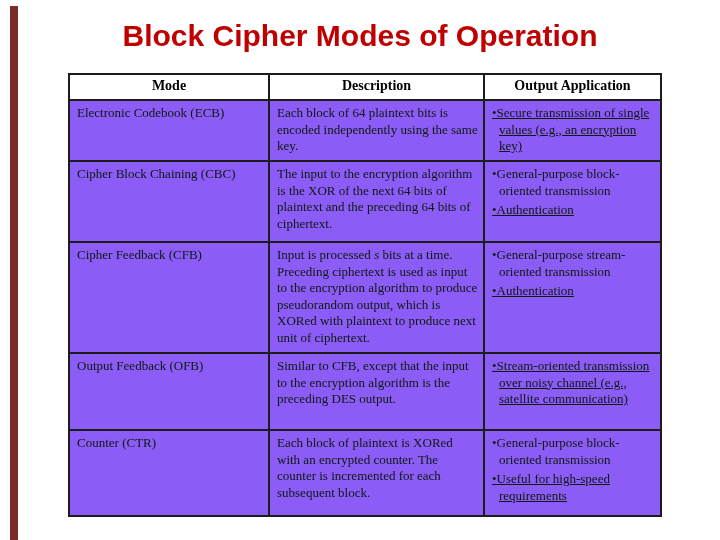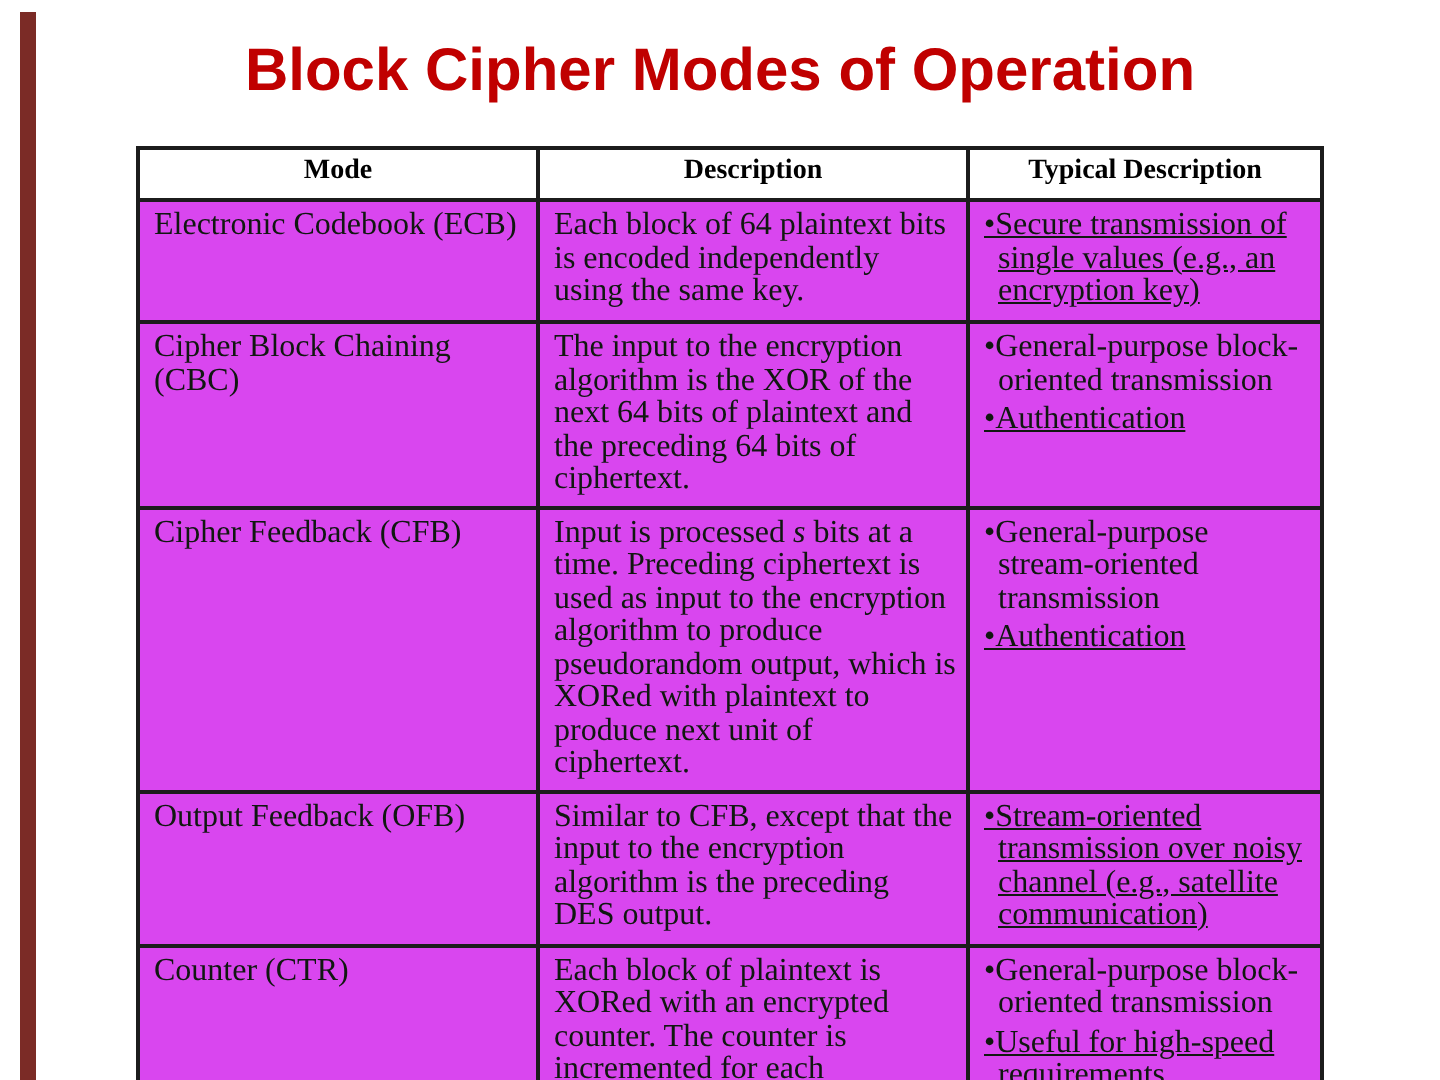--- a/index.html
+++ b/index.html
@@ -59,23 +59,23 @@
   }
   .modes-table th {
     background: #ffffff;
     color: #000000;
     font-weight: bold;
     font-size: 14px;
     text-align: center;
     padding: 3px 4px 2px 4px;
   }
   .modes-table td {
-    background: #d946ef;
+    background: #8b5cf6;
     color: #101810;
-    font-size: 16px;
+    font-size: 13px;
     line-height: 16.5px;
     padding: 4px 5px 4px 7px;
   }
   thead tr      { height: 26px; }
   tr.row-ecb    { height: 61px; }
   tr.row-cbc    { height: 81px; }
   tr.row-cfb    { height: 111px; }
   tr.row-ofb    { height: 77px; }
   tr.row-ctr    { height: 86px; }
   .bullet-item {
@@ -97,21 +97,21 @@
   <table class="modes-table">
     <colgroup>
       <col class="c-mode">
       <col class="c-desc">
       <col class="c-app">
     </colgroup>
     <thead>
       <tr>
         <th>Mode</th>
         <th>Description</th>
-        <th>Typical Description</th>
+        <th>Output Application</th>
       </tr>
     </thead>
     <tbody>
       <tr class="row-ecb">
         <td>Electronic Codebook (ECB)</td>
         <td>Each block of 64 plaintext bits is encoded independently using the same key.</td>
         <td>
           <div class="bullet-item">•Secure transmission of single values (e.g., an encryption key)</div>
         </td>
       </tr>

